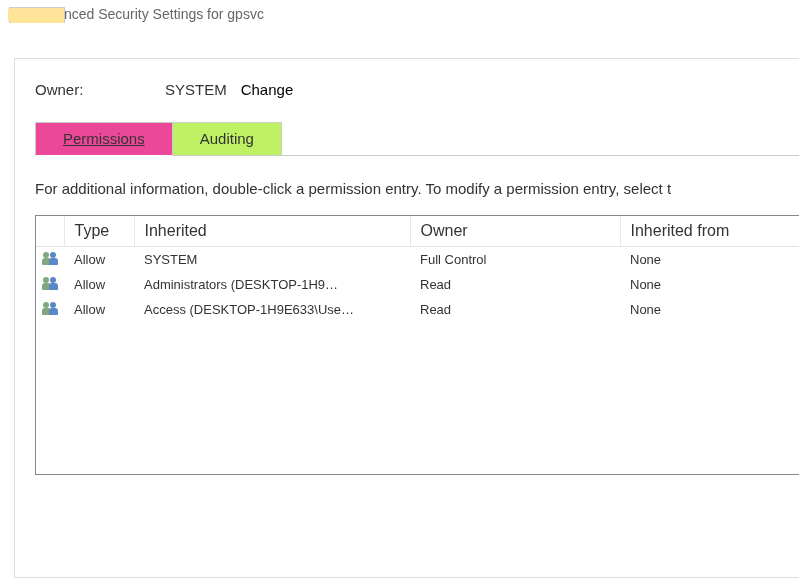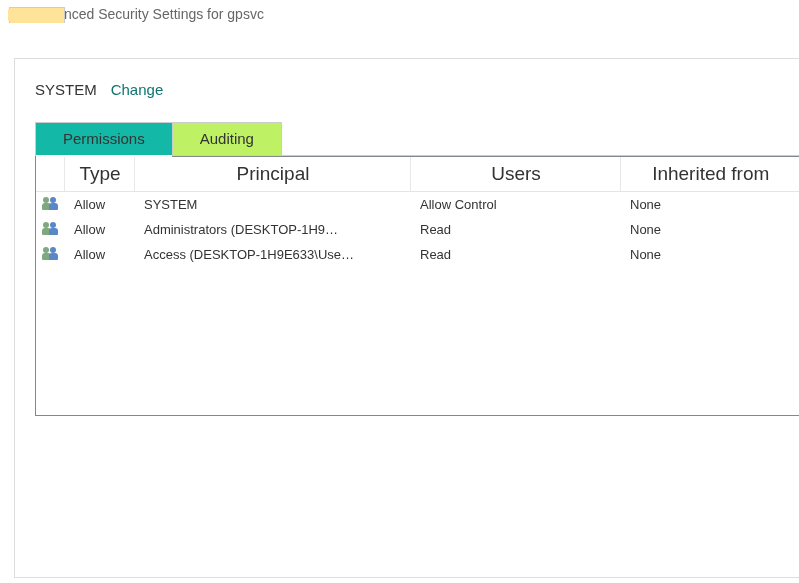--- a/index.html
+++ b/index.html
@@ -62,46 +62,47 @@
       align-items: center;
       margin-bottom: 24px;
     }
     .owner-label {
       width: 130px;
     }
     .owner-value {
       margin-right: 14px;
     }
     .link {
-      color: #0f766e;
+      color: #000000;
       cursor: pointer;
     }
     .tabs {
       display: flex;
       user-select: none;
     }
     .tab {
       padding: 7px 27px 8px;
       border: 1px solid #ccc;
       border-bottom: none;
       background: #bef264;
       cursor: pointer;
       position: relative;
     }
     .tab + .tab {
       margin-left: -1px;
     }
     .tab.active {
-      background: #14b8a6;
+      background: #ec4899;
       z-index: 2;
       border-color: #ccc;
       position: relative;
       top: 1px;
       padding-bottom: 9px;
       margin-top: -1px;
+      text-decoration: underline;
     }
     .tab.active::after {
       content: "";
       position: absolute;
       left: 0;
       right: 0;
       bottom: -1px;
       height: 2px;
       background: #fff;
     }
@@ -122,26 +123,26 @@
       height: 260px;
       overflow: hidden;
       background: #fff;
     }
     .grid {
       width: 100%;
       border-collapse: collapse;
       table-layout: fixed;
     }
     .grid th {
-      text-align: center;
+      text-align: left;
       font-weight: normal;
       padding: 6px 8px 6px 10px;
       border-bottom: 1px solid #e5e5e5;
       border-right: 1px solid #e8e8e8;
-      font-size: 19px;
+      font-size: 16px;
       background: #fff;
     }
     .grid th:last-child {
       border-right: none;
     }
     .grid td {
       padding: 4px 8px 4px 10px;
       font-size: 13px;
       white-space: nowrap;
       overflow: hidden;
@@ -192,56 +193,58 @@
   <span class="folder-icon">
     <span class="tab"></span>
       <span class="body"></span>
   </span>
   <span class="window-title">Advanced Security Settings for gpsvc</span>
 </div>
 
 <div class="outer-panel">
 
   <div class="owner-row">
+    <span class="owner-label">Owner:</span>
     <span class="owner-value">SYSTEM</span>
     <span class="link">Change</span>
   </div>
 
   <div class="tabs">
     <div class="tab active">Permissions</div>
     <div class="tab">Auditing</div>
   </div>
   <div class="tab-underline"></div>
 
+  <div class="info-text">For additional information, double-click a permission entry. To modify a permission entry, select t</div>
 
 
   <div class="grid-wrap">
     <table class="grid">
       <colgroup>
         <col class="col-icon">
         <col class="col-type">
         <col class="col-principal">
         <col class="col-access">
         <col class="col-inherited">
       </colgroup>
       <thead>
         <tr>
           <th></th>
           <th>Type</th>
-          <th>Principal</th>
-          <th>Users</th>
+          <th>Inherited</th>
+          <th>Owner</th>
           <th>Inherited from</th>
         </tr>
       </thead>
       <tbody id="entries-body">
       <tr>
             <td class="icon-cell"><span class="row-icon"><span class="body1"></span><span class="body2"></span><span class="head1"></span><span class="head2"></span></span></td>
             <td>Allow</td>
             <td>SYSTEM</td>
-            <td>Allow Control</td>
+            <td>Full Control</td>
             <td>None</td>
           </tr>
           <tr>
             <td class="icon-cell"><span class="row-icon"><span class="body1"></span><span class="body2"></span><span class="head1"></span><span class="head2"></span></span></td>
             <td>Allow</td>
             <td>Administrators (DESKTOP-1H9…</td>
             <td>Read</td>
             <td>None</td>
           </tr>
           <tr>

